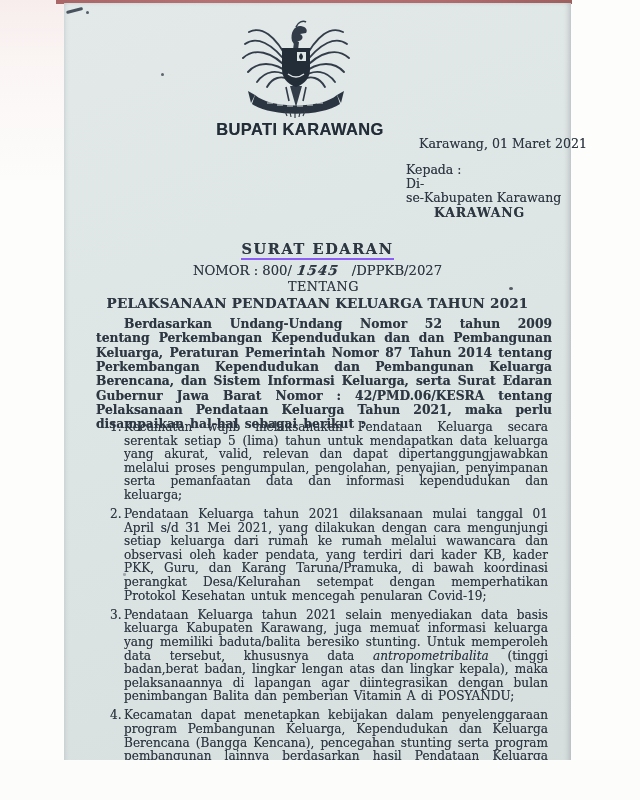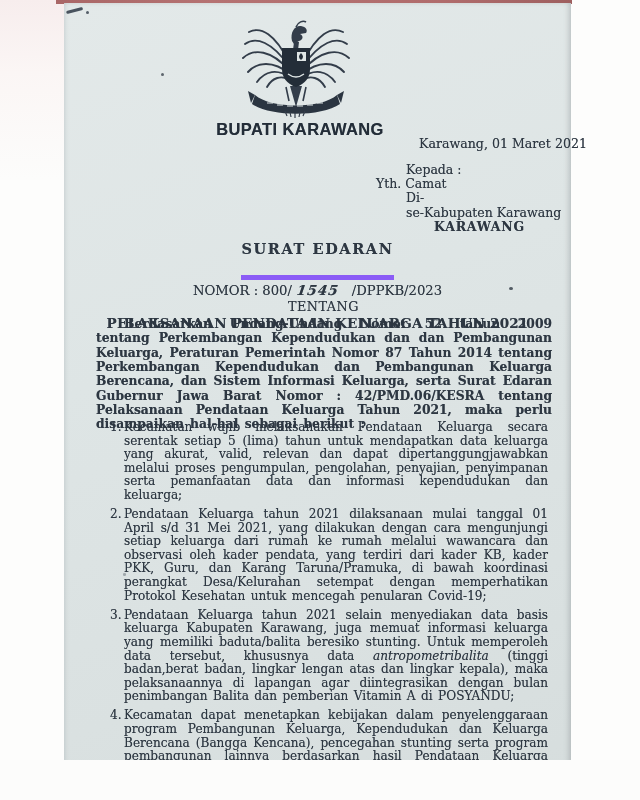--- a/index.html
+++ b/index.html
@@ -49,21 +49,21 @@
     text-shadow:0 0 .4px rgba(35,45,56,.6);
   }
   .place-date{position:absolute;left:390px;top:136px;font-size:12.6px;font-weight:400;margin-left:29px;}
   .address-block{position:absolute;left:360px;top:163px;font-size:12.5px;line-height:14.2px;font-weight:500;margin-left:16px;}
   .address-block .ind{margin-left:30px;}
   .address-city{margin-left:58px;font-weight:700;letter-spacing:.8px;}
 
   .title-block{position:absolute;left:64px;top:239px;width:507px;text-align:center;}
   .se-title{
     display:inline-block;font-size:14.5px;font-weight:700;letter-spacing:1.6px;
-    border-bottom:5px solid #8b5cf6;padding-bottom:18px;
+    border-bottom:2px solid #8b5cf6;padding-bottom:1px;
   }
   .nomor-line{margin-top:2px;font-size:13.2px;font-weight:500;}
   .nomor-hand{
     display:inline-block;font-style:italic;font-size:13.6px;letter-spacing:1px;
     transform:skewX(-8deg);margin-left:5px;font-weight:600;
   }
   .nomor-suffix{margin-left:13px;}
   .tentang-line{margin-top:1px;font-size:12.8px;font-weight:500;letter-spacing:.5px;padding-left:12px;}
   .subject-line{margin-top:1px;font-size:13.5px;font-weight:700;letter-spacing:.2px;}
 
@@ -141,29 +141,28 @@
       <path d="M44 93 l2 5 M49 94 l1 5 M54 95 l0 5 M59 94 l-1 5 M64 93 l-2 5"></path>
     </g>
   </svg>
 
   <div class="letterhead-title">BUPATI KARAWANG</div>
 
   <div class="place-date ink">Karawang, 01 Maret 2021</div>
 
   <div class="address-block ink">
     <div class="ind">Kepada :</div>
-    <div><span>Yth.</span> <span>Camat</span></div>
     <div class="ind">Di-</div>
     <div class="ind">se-Kabupaten Karawang</div>
     <div class="address-city">KARAWANG</div>
   </div>
 
   <div class="title-block ink">
     <div><span class="se-title">SURAT EDARAN</span></div>
-    <div class="nomor-line"><span>NOMOR : 800/</span><span class="nomor-hand">1545</span><span class="nomor-suffix">/DPPKB/2023</span></div>
+    <div class="nomor-line"><span>NOMOR : 800/</span><span class="nomor-hand">1545</span><span class="nomor-suffix">/DPPKB/2027</span></div>
     <div class="tentang-line">TENTANG</div>
     <div class="subject-line">PELAKSANAAN PENDATAAN KELUARGA TAHUN 2021</div>
   </div>
 
   <p class="opening ink">Berdasarkan Undang-Undang Nomor 52 tahun 2009 tentang Perkembangan Kependudukan dan dan Pembangunan Keluarga, Peraturan Pemerintah Nomor 87 Tahun 2014 tentang Perkembangan Kependudukan dan Pembangunan Keluarga Berencana, dan Sistem Informasi Keluarga, serta Surat Edaran Gubernur Jawa Barat Nomor : 42/PMD.06/KESRA tentang Pelaksanaan Pendataan Keluarga Tahun 2021, maka perlu disampaikan hal-hal sebagai berikut :</p>
 
   <div class="items ink">
     <div class="item">
       <span class="item-num">1.</span><span>Kecamatan wajib melaksanakan Pendataan Keluarga secara serentak setiap 5 (lima) tahun untuk mendapatkan data keluarga yang akurat, valid, relevan dan dapat dipertanggungjawabkan melalui proses pengumpulan, pengolahan, penyajian, penyimpanan serta pemanfaatan data dan informasi kependudukan dan keluarga;</span><span class="it"></span><span></span>
     </div>

